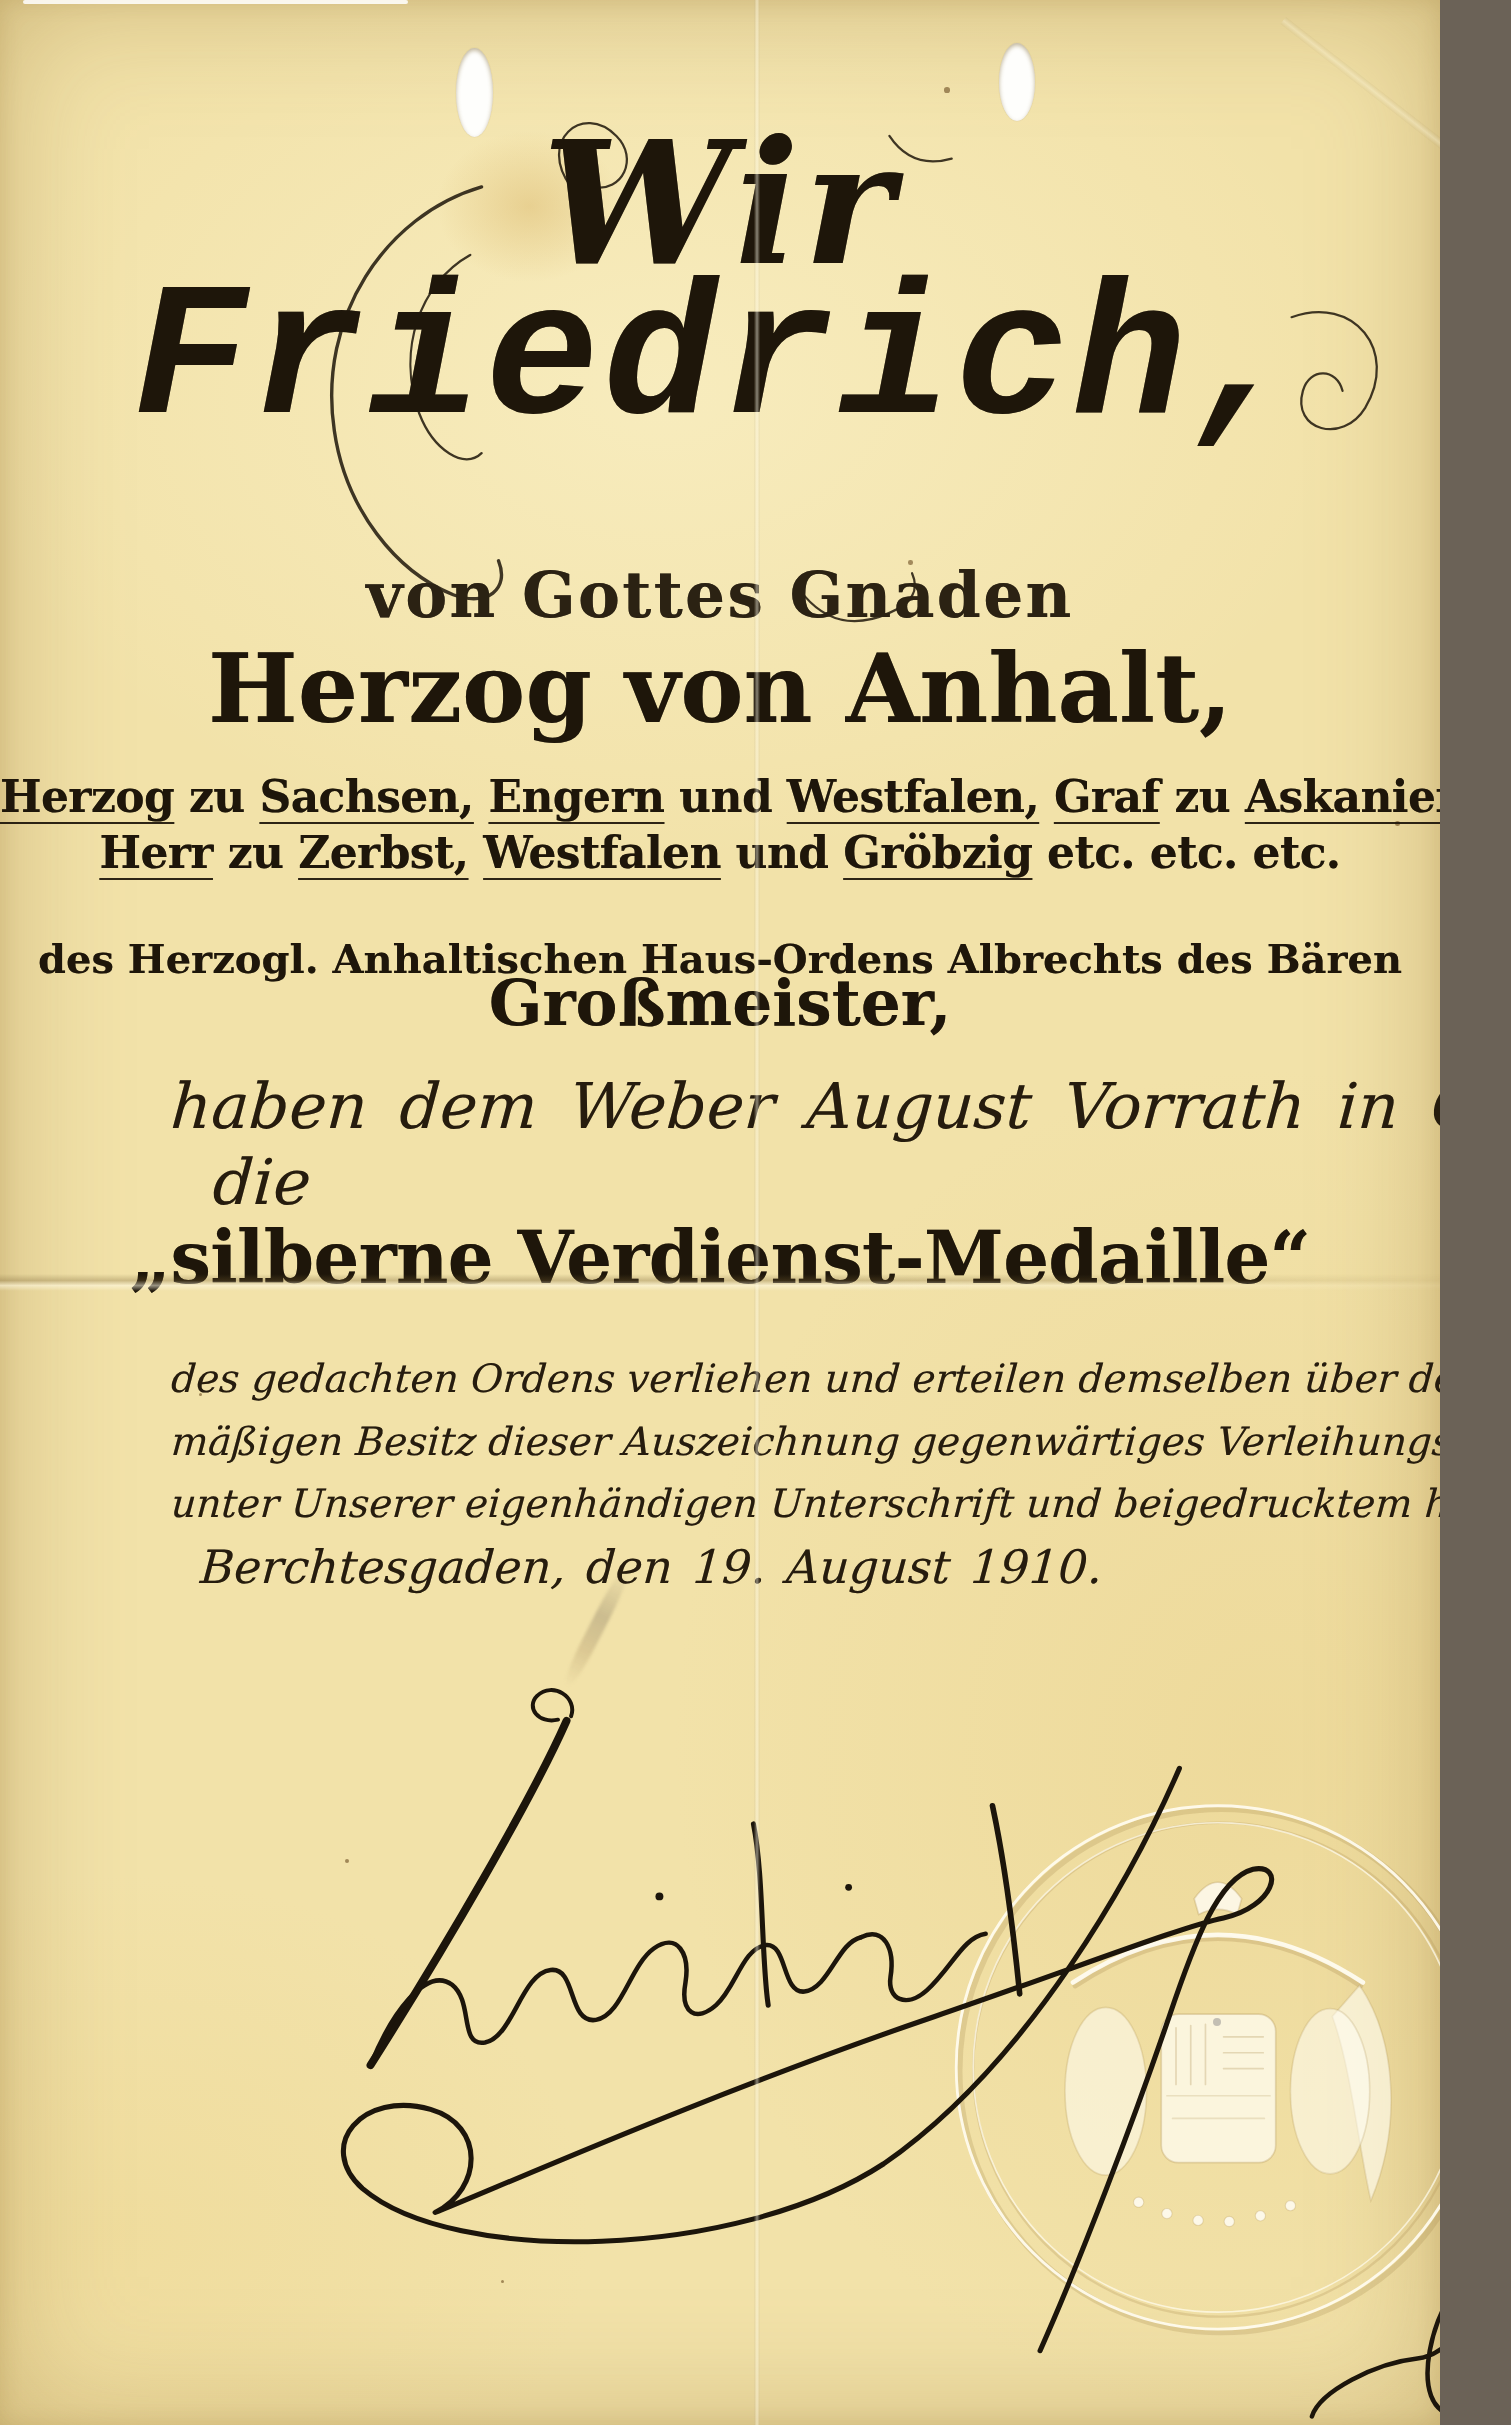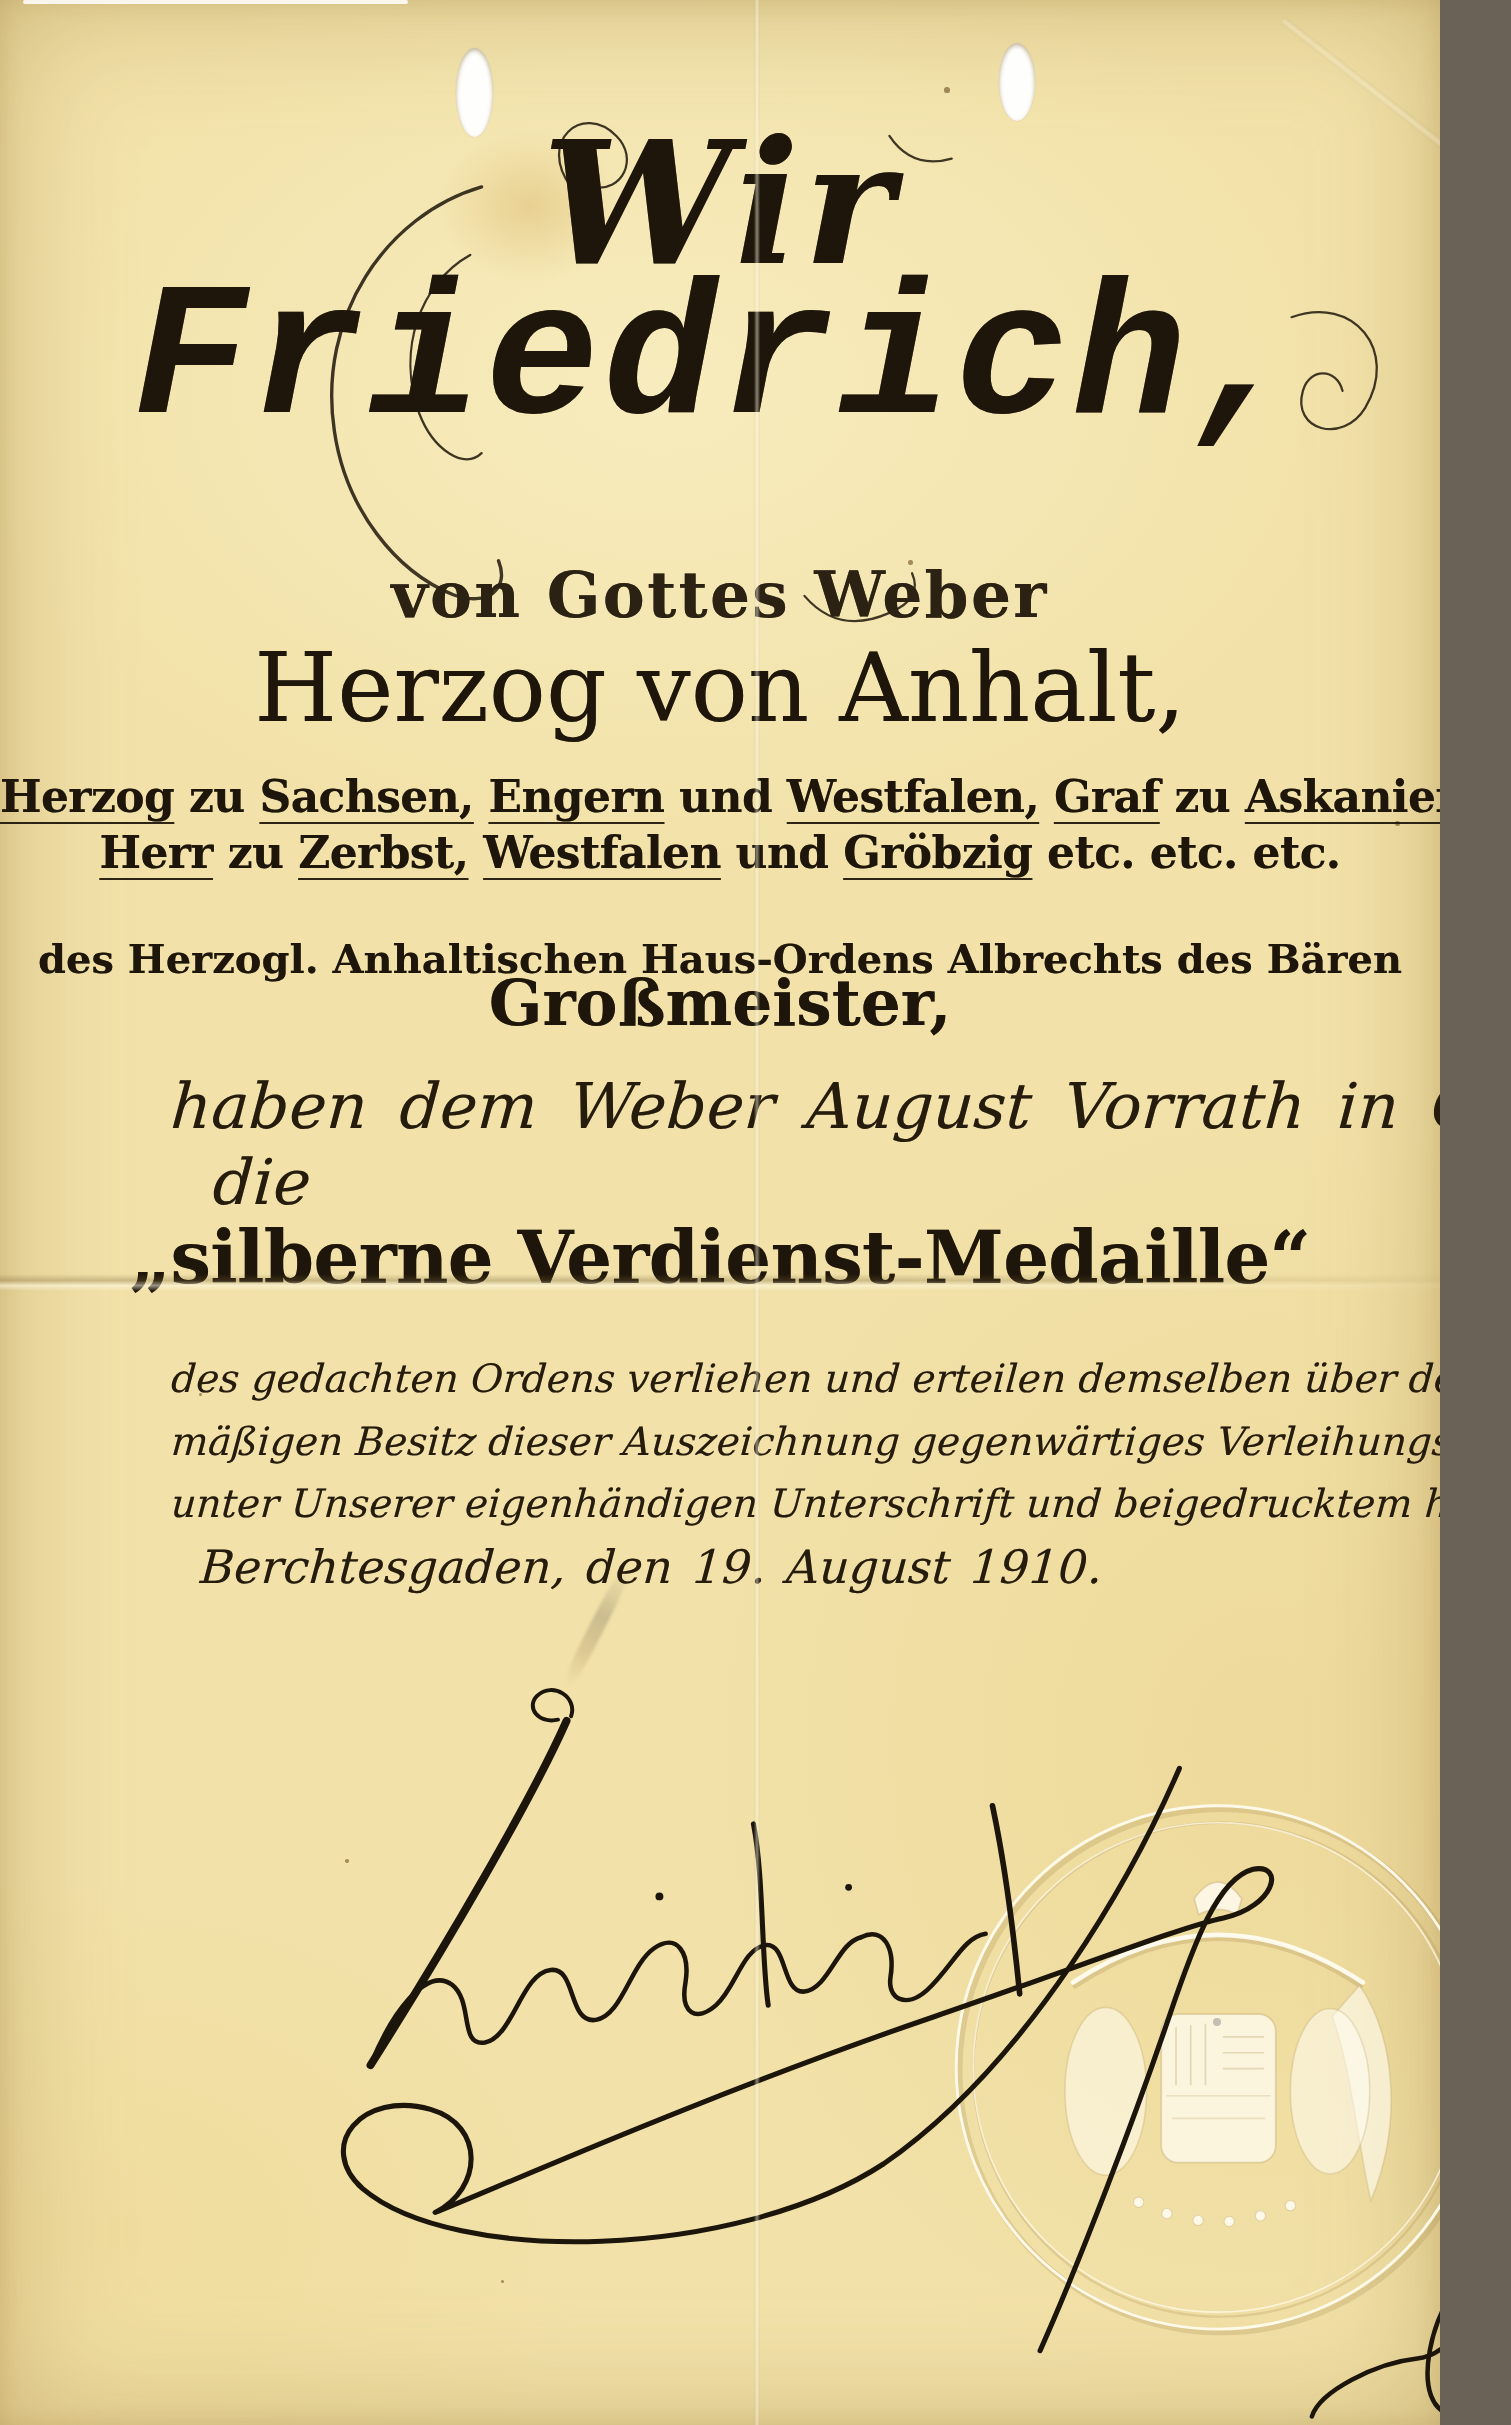--- a/index.html
+++ b/index.html
@@ -36,21 +36,21 @@
     background:radial-gradient(ellipse at center, rgba(214,176,96,.42), rgba(214,176,96,0) 70%);}
   .stain-date{left:589px;top:1563px;width:14.7px;height:130px;transform:rotate(27deg);border-radius:40%;
     background:linear-gradient(180deg, rgba(112,100,82,.0), rgba(112,100,82,.30) 40%, rgba(140,110,70,.22), rgba(112,100,82,0));filter:blur(1.7px);}
   .speck{position:absolute;border-radius:50%;background:rgba(94,62,20,.55);}
   
   .tline{position:absolute;left:0;width:100%;text-align:center;white-space:nowrap;line-height:1;
          text-shadow:0 0 0.6px rgba(30,22,10,.55);}
   .wir{top:118px;font-size:170px;font-weight:bold;font-style:italic;letter-spacing:4.5px;}
   .friedrich{top:267px;font-size:190px;font-weight:bold;font-style:italic;letter-spacing:3.4px;font-family:Liberation Mono, monospace;}
   .grace{top:564px;font-size:63px;font-weight:bold;letter-spacing:2.3px;color:#2b2213;}
-  .duke{top:641px;font-size:95px;font-weight:normal;text-align:center;}
+  .duke{top:641px;font-size:95px;font-weight:bold;text-align:center;}
   .titles1{top:775px;font-size:44px;font-weight:bold;letter-spacing:-0.6px;}
   .titles2{top:831px;font-size:44px;font-weight:bold;letter-spacing:-0.6px;}
   .uw{text-decoration:underline;text-decoration-thickness:1.7px;text-underline-offset:10.2px;text-decoration-color:rgba(30,22,10,.85);text-align:right;}
   .order{top:914px;font-size:40px;font-weight:bold;margin-top:25px;}
   .gross{top:972px;font-size:63px;font-weight:bold;}
   .award{top:1222px;font-size:72px;font-weight:bold;letter-spacing:-0.6px;z-index:3;}
   
   .hand{position:absolute;white-space:nowrap;font-style:italic;color:#261c0e;line-height:1;
         text-shadow:0 0 0.6px rgba(38,28,14,.4);transform:skewX(-4deg);transform-origin:left bottom;}
   .hand1{left:169px;top:1075px;font-size:63px;word-spacing:12.5px;}
@@ -123,21 +123,21 @@
       <path d="M 830 450 C 740 500 700 620 740 730 C 765 795 820 830 850 800" stroke-width="4"></path>
       <path d="M 2280 560 C 2390 520 2470 620 2410 720 C 2370 785 2280 760 2300 690 C 2312 648 2360 650 2370 690" stroke-width="4"></path>
       <path d="M 1420 1052 q 60 70 150 30 q 60 -25 40 -70" stroke-width="4"></path>
       <path d="M 1008 330 C 948 250 1028 180 1088 240 C 1128 280 1098 340 1048 330" stroke-width="4"></path>
       <path d="M 1570 240 q 40 60 110 40" stroke-width="4"></path>
     </g>
   </svg>
 
   <div class="tline wir z3">Wir</div>
   <div class="tline friedrich z3">Friedrich,</div>
-  <div class="tline grace z3">von Gottes Weber</div>
+  <div class="tline grace z3">von Gottes Gnaden</div>
   <div class="tline duke z3">Herzog von Anhalt,</div>
   <div class="tline titles1 z3"><span class="uw">Herzog</span> <span>zu</span> <span class="uw">Sachsen,</span> <span class="uw">Engern</span> <span>und</span> <span class="uw">Westfalen,</span> <span class="uw">Graf</span> <span>zu</span> <span class="uw">Askanien,</span></div>
   <div class="tline titles2 z3"><span class="uw">Herr</span> <span>zu</span> <span class="uw">Zerbst,</span> <span class="uw">Westfalen</span> <span>und</span> <span class="uw">Gröbzig</span> <span>etc.</span> <span>etc.</span> <span>etc.</span></div>
   <div class="tline order z3">des Herzogl. Anhaltischen Haus-Ordens Albrechts des Bären</div>
   <div class="tline gross z3">Großmeister,</div>
   <div class="tline award z3">„silberne Verdienst-Medaille“</div>
 
   <div class="hand hand1 z3">haben dem Weber August Vorrath in Cöthen</div>
   <div class="hand hand2 z3">die</div>
   <div class="hand body1 z3">des gedachten Ordens verliehen und erteilen demselben über den recht-</div>

